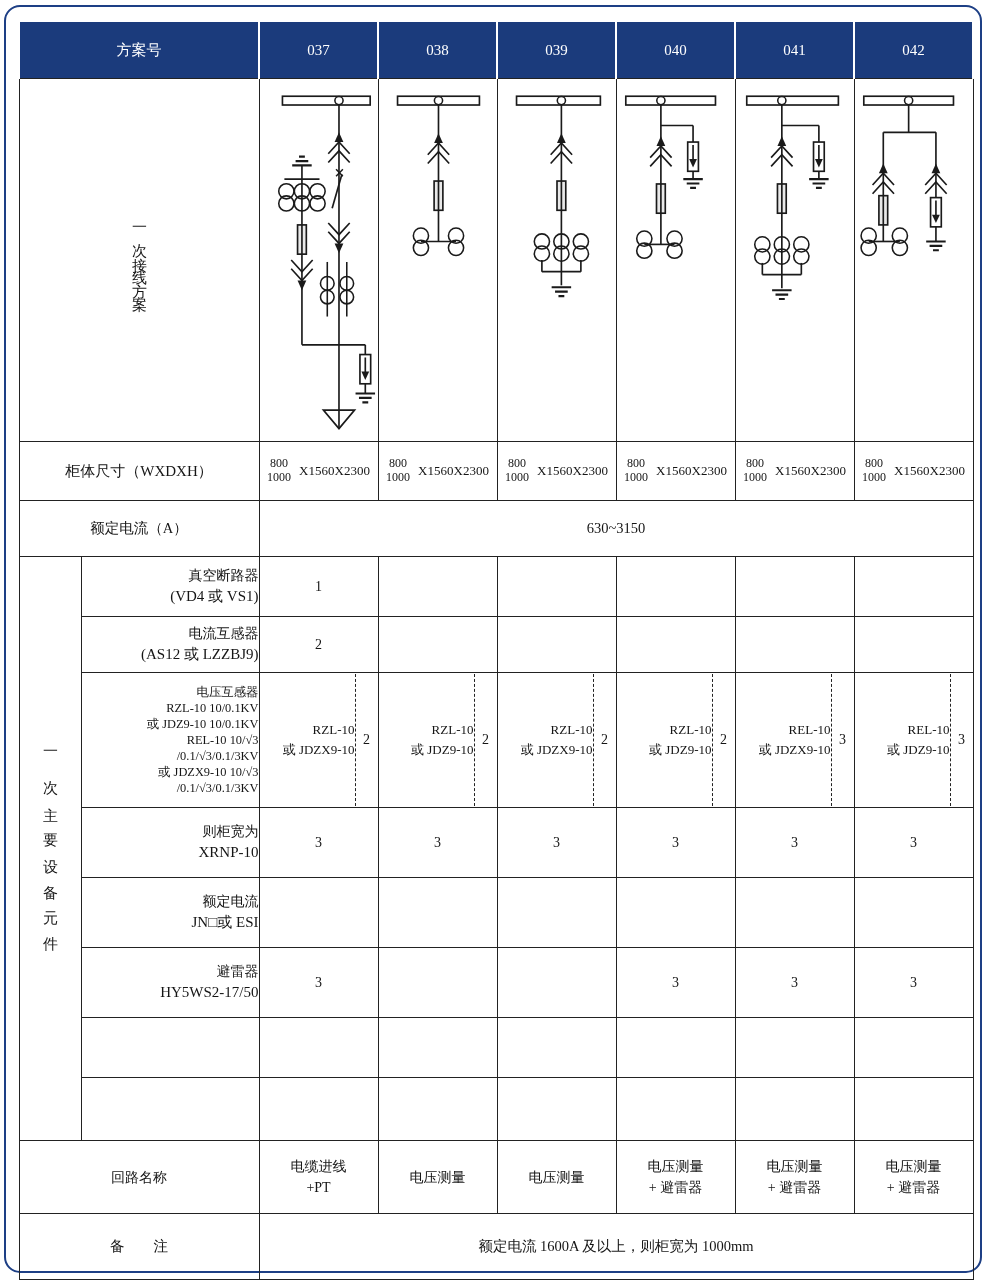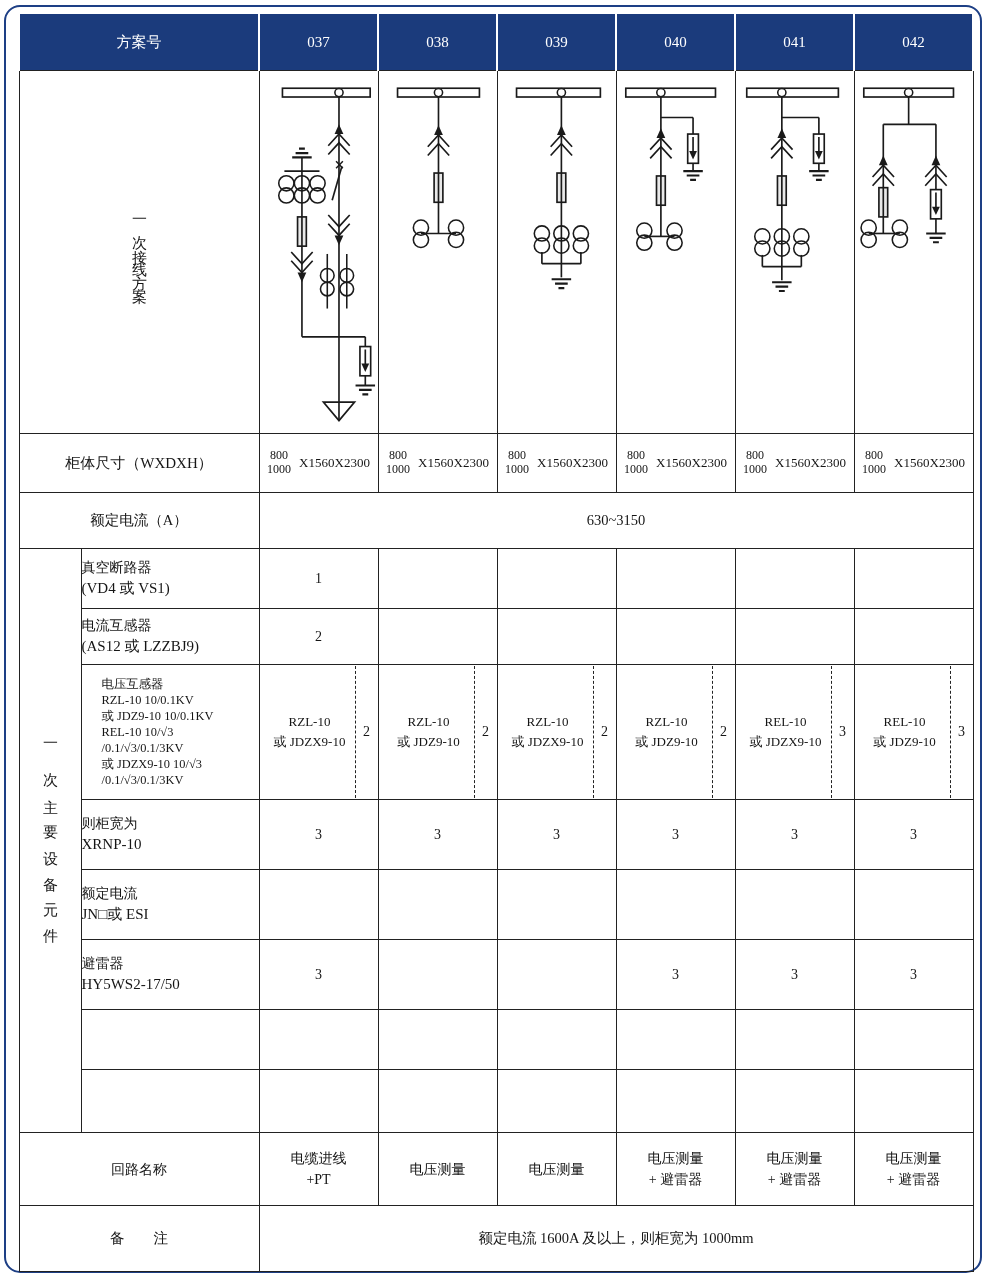--- a/index.html
+++ b/index.html
@@ -6,47 +6,47 @@
   body{
     width:990px;height:1280px;position:relative;background:#fff;
     font-family:"Liberation Serif","DejaVu Serif",serif;color:#151515;
   }
   .page-frame{
     position:absolute;left:4px;top:5px;width:978px;height:1268px;
     border:2px solid #1d3f85;border-radius:16px;box-sizing:border-box;
     pointer-events:none;
   }
   table.spec{
-    position:absolute;left:18px;top:12px;width:954px;
+    position:absolute;left:18px;top:20px;width:954px;
     border-collapse:collapse;table-layout:fixed;
   }
   td,th{border:1.5px solid #222;padding:0;overflow:hidden;vertical-align:middle;}
   th.blue{
     background:#1b3b7c;color:#fff;font-weight:normal;font-size:15px;
     border:2px solid #fff;border-bottom:1.5px solid #222;height:56px;
   }
   td.center{text-align:center;}
   .lbl{font-size:15px;text-align:center;}
   .diag-td{height:362px;vertical-align:top;background:#fff;}
   .diag-td svg{display:block;margin:0 auto;}
   .vtext{
     display:inline-block;writing-mode:vertical-rl;text-orientation:upright;
     font-size:15px;letter-spacing:13px;
   }
   .vtext.wide{letter-spacing:26px;}
   .dim-td{height:58px;}
   .dim-wrap{display:flex;align-items:center;justify-content:center;gap:8px;font-size:13px;}
   .dim-frac{display:flex;flex-direction:column;font-size:12px;line-height:1.15;text-align:center;}
   .rated-td{height:55px;font-size:14.5px;text-align:center;margin-left:36px;}
-  .name-cell{font-size:14px;line-height:1.4;text-align:left;}
+  .name-cell{font-size:14px;line-height:1.4;text-align:right;}
   .name-cell .sub{font-size:15px;}
   .pt-name{font-size:12.4px;line-height:1.3;padding-left:20px;}
   .qty{font-size:14px;text-align:center;}
   .pt-wrap{display:flex;align-items:center;height:132px;}
-  .pt-type{flex:1;padding-left:5px;font-size:13px;line-height:1.55;text-align:center;}
+  .pt-type{flex:1;padding-left:5px;font-size:13px;line-height:1.55;text-align:right;}
   .pt-sep{width:0;border-left:1.6px dashed #222;align-self:stretch;}
   .pt-qty{width:22px;text-align:center;font-size:14px;}
   .circ-td{height:72px;font-size:14px;text-align:center;line-height:1.5;}
   .remark-td{height:65px;font-size:14.5px;text-align:center;}
   .stack{display:flex;flex-direction:column;justify-content:center;}
 </style>
 </head>
 <body>
 
 <svg width="0" height="0" style="position:absolute" aria-hidden="true">

